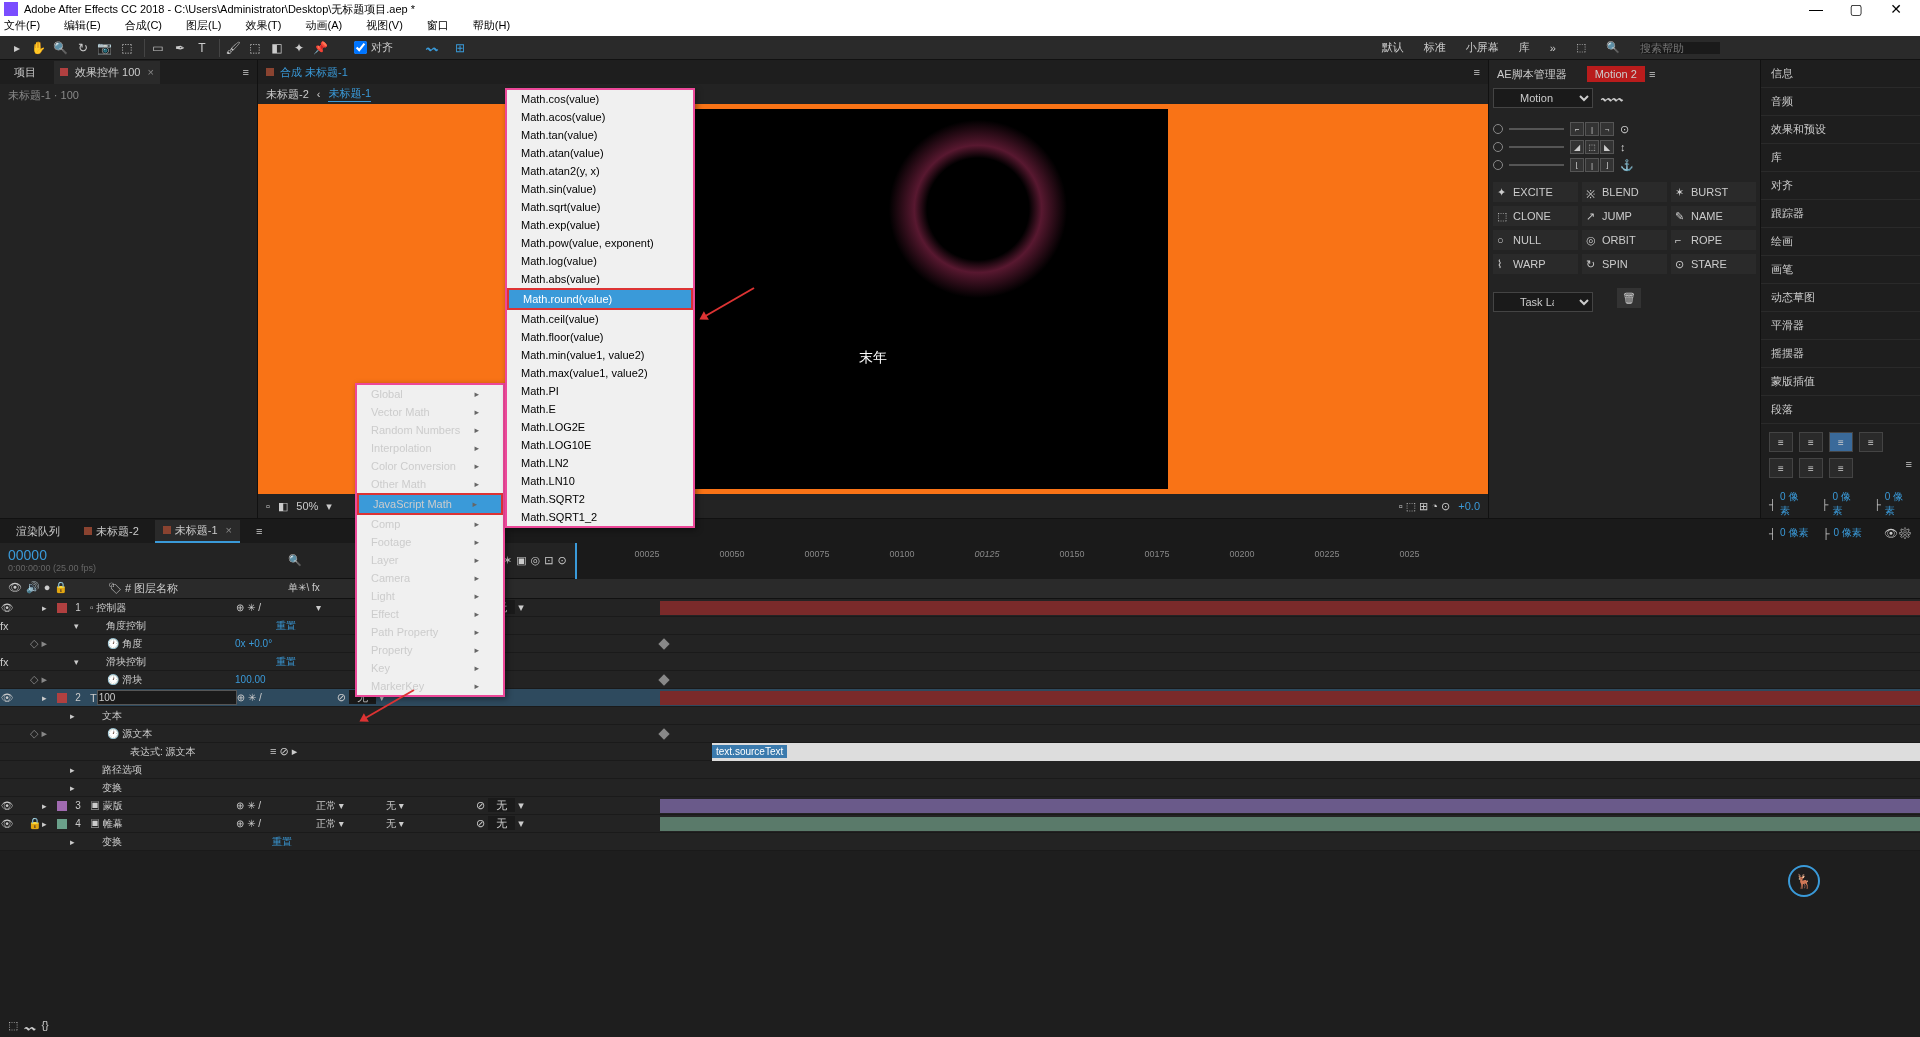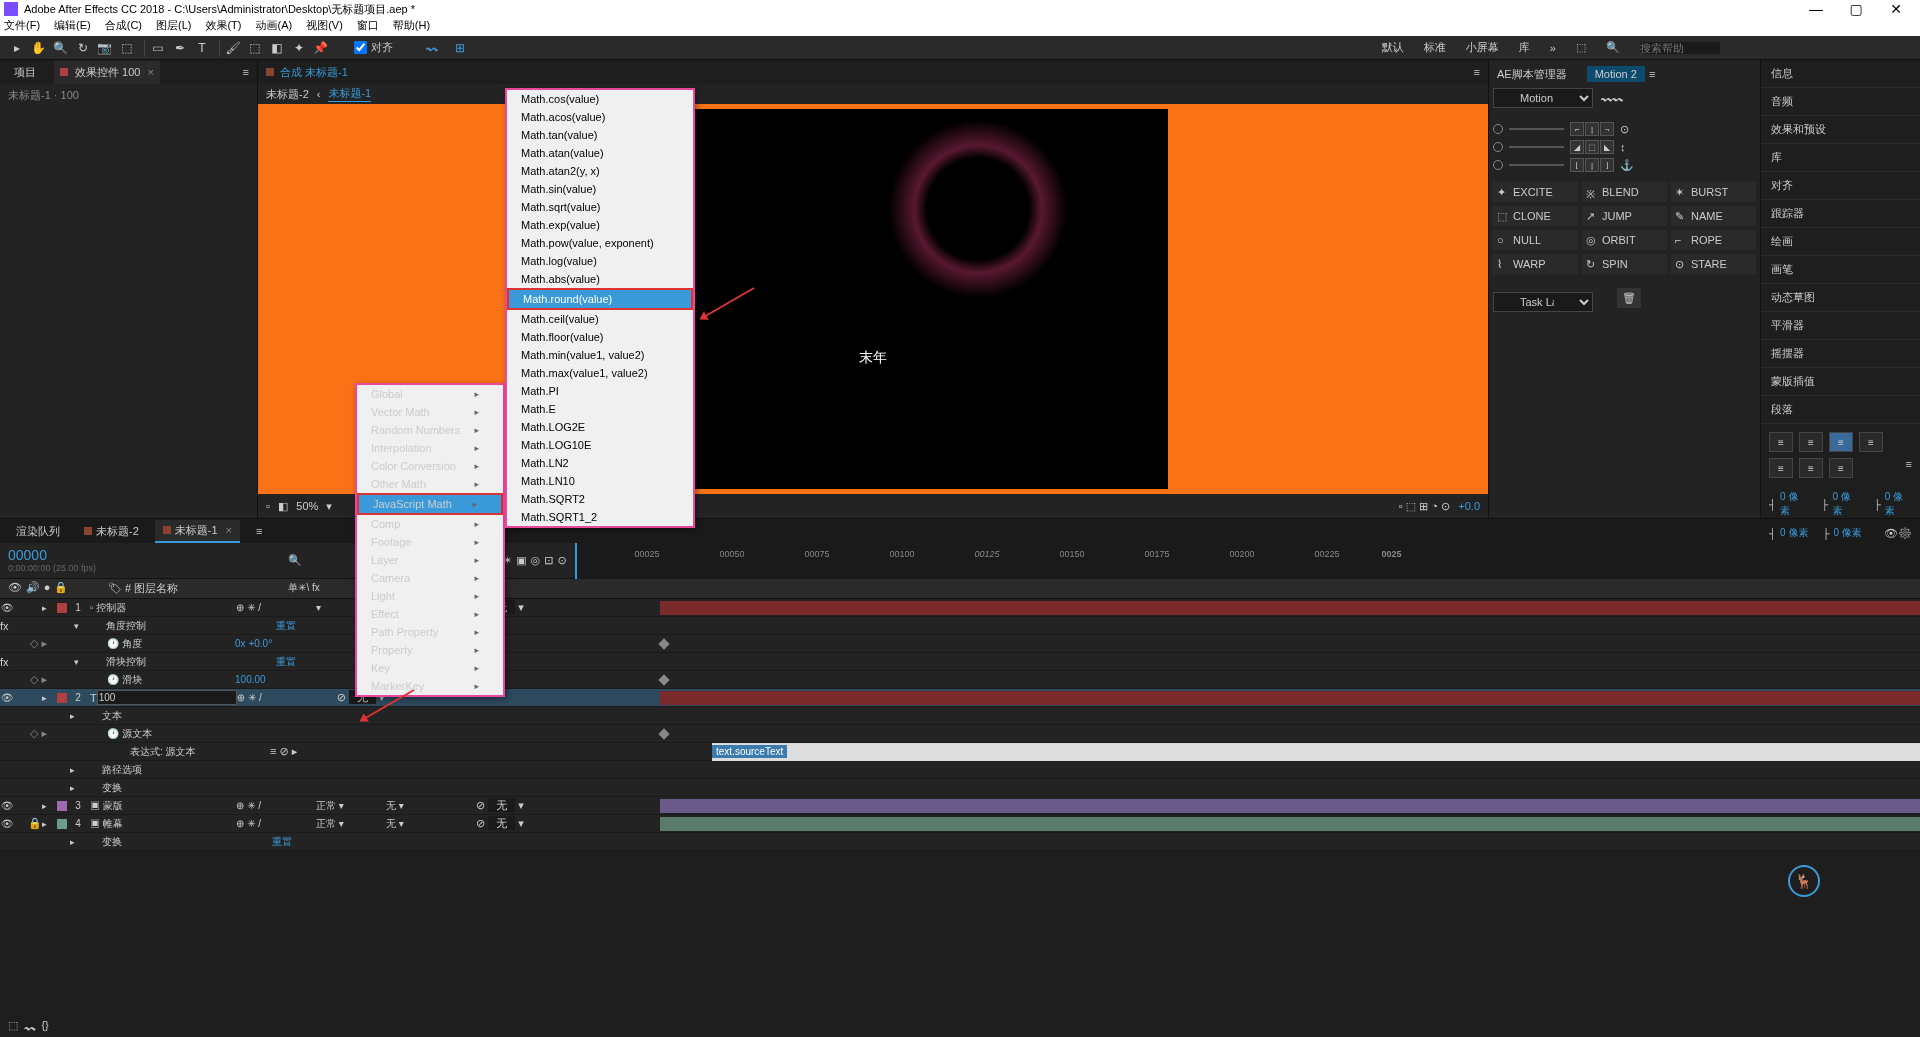--- a/index.html
+++ b/index.html
@@ -1,21 +1,21 @@
 <!DOCTYPE html>
 <html><head>
 <meta charset="utf-8">
 <style>
 *{margin:0;padding:0;box-sizing:border-box;font-family:"Microsoft YaHei",Arial,sans-serif;font-size:11px;color:#ccc}
 body{background:#1e1e1e;width:1920px;height:1037px;overflow:hidden;position:relative}
 .titlebar{background:#fff;height:18px;display:flex;align-items:center;padding:0 4px;color:#000}
 .titlebar .icon{width:14px;height:14px;background:#7a4dff;margin-right:6px}
 .titlebar .title{color:#000;font-size:11px;flex:1}
 .titlebar .winbtn{width:40px;text-align:center;color:#000;font-size:14px}
-.menubar{background:#fff;height:18px;display:flex;padding:0 4px;gap:14px}
+.menubar{background:#fff;height:18px;display:flex;padding:0 4px;gap:24px}
 .menubar span{color:#000;font-size:11px}
 .toolbar{background:#2a2a2a;height:24px;display:flex;align-items:center;padding:0 8px;border-bottom:1px solid #111}
 .toolbar .tool{width:18px;height:18px;margin-right:4px;display:flex;align-items:center;justify-content:center;font-size:12px}
 .toolbar .sep{width:1px;height:18px;background:#444;margin:0 4px}
 .toolbar .snap{margin-left:20px;display:flex;align-items:center;gap:4px}
 .main-area{display:flex;height:458px}
 .left-panel{width:258px;background:#232323;border-right:1px solid #111}
 .panel-tabs{height:24px;display:flex;align-items:center;padding:0 8px;gap:12px;background:#1e1e1e}
 .panel-tabs .tab{padding:4px 6px;font-size:11px}
 .panel-tabs .tab.active{background:#2a2a2a}
@@ -199,21 +199,21 @@
       <span>50%</span>
       <span>▾</span>
       <span style="margin-left:auto">▫ ⬚ ⊞ ◔ ⊙</span>
       <span style="color:#3a9ad9">+0.0</span>
     </div>
   </div>
 
   <div class="right-panel">
     <div class="rp-header">
       <span>AE脚本管理器</span>
-      <span style="margin-left:20px;background:#0c4a6e;padding:2px 8px">Motion 2</span>
+      <span style="margin-left:20px;background:#b91c1c;padding:2px 8px">Motion 2</span>
       <span style="margin-left:4px">≡</span>
     </div>
     <div style="display:flex;gap:8px;align-items:center">
       <select class="rp-select"><option>Motion v2</option></select>
       <span>〰〰</span>
     </div>
     <div class="rp-sliders">
       <div class="rp-slider">
           <div class="dot"></div>
           <div class="track"></div>
@@ -379,21 +379,21 @@
       <div style="position:absolute;left:0;top:0;bottom:0;width:2px;background:#3a9ad9"></div>
     <span class="tick" style="left: 60px;">00025</span>
         <span class="tick" style="left: 145px;">00050</span>
         <span class="tick" style="left: 230px;">00075</span>
         <span class="tick" style="left: 315px;">00100</span>
         <span class="tick" style="left: 400px; font-style: italic;">00125</span>
         <span class="tick" style="left: 485px;">00150</span>
         <span class="tick" style="left: 570px;">00175</span>
         <span class="tick" style="left: 655px;">00200</span>
         <span class="tick" style="left: 740px;">00225</span>
-        <span class="tick" style="left: 807px; font-weight: bold;">0025</span>
+        <span class="tick" style="left: 825px;">0025</span>
       </div>
   </div>
   <div class="tl-cols">
     <div class="col1">
         <span>👁</span>
         <span>🔊</span>
         <span>●</span>
         <span>🔒</span>
       </div>
     <div class="col2"><span>🏷 #</span> <span>图层名称</span></div>

